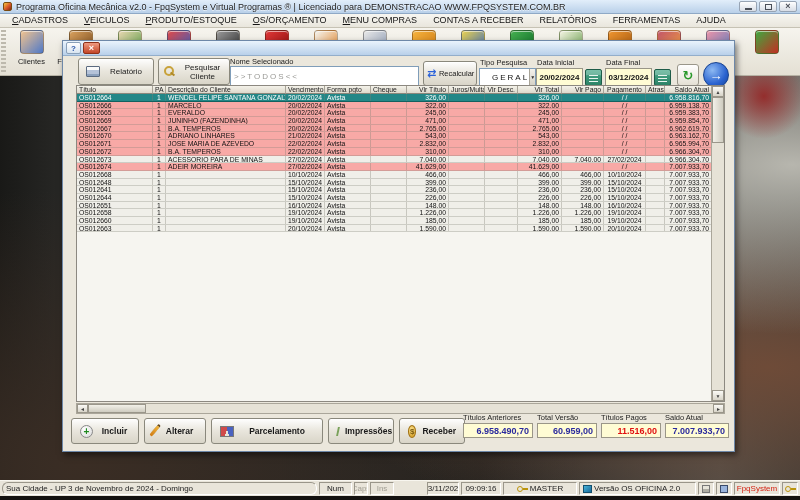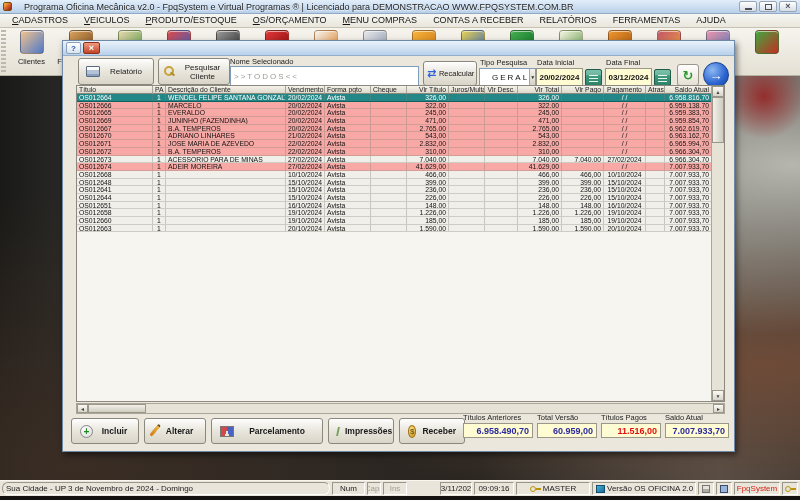--- a/index.html
+++ b/index.html
@@ -3,21 +3,21 @@
 <meta charset="utf-8">
 <style>
   *{box-sizing:border-box;margin:0;padding:0;}
   html,body{width:800px;height:500px;overflow:hidden;background:#141210;
     font-family:"Liberation Sans","DejaVu Sans",sans-serif;}
   .screen{position:relative;width:800px;height:500px;}
 
   
   .titlebar{position:absolute;left:0;top:0;width:800px;height:14px;
     background:linear-gradient(#e2eefa,#b9d0e9);border-bottom:1px solid #8fa9c6;
-    display:flex;align-items:center;padding:0 3px;z-index:3;gap:8px;}
+    display:flex;align-items:center;padding:0 3px;z-index:3;}
   .app-icon{width:9px;height:9px;border-radius:2px;margin-right:4px;
     background:linear-gradient(135deg,#f6c93e,#d8542a 55%,#7e2a10);border:1px solid #7a4a10;}
   .title-text{font-size:9px;color:#1d1d1d;white-space:nowrap;overflow:hidden;flex:1;
     text-shadow:0 1px 0 rgba(255,255,255,.7);}
   .win-controls{display:flex;gap:2px;}
   .wbtn{width:18px;height:11px;border:1px solid #97a4b4;border-radius:2px;
     background:linear-gradient(#ffffff,#d7dde6);display:flex;align-items:center;justify-content:center;}
   .g-min{width:7px;height:2px;background:#4a4f58;margin-top:4px;}
   .g-max{width:7px;height:6px;border:1px solid #4a4f58;}
   .g-close{font-size:9px;line-height:9px;color:#4a4f58;font-weight:bold;}
@@ -149,21 +149,21 @@
   .panel{border:1px solid;border-color:#9a968a #fff #fff #9a968a;background:#e9e5da;
     font-size:8px;color:#222;line-height:11px;padding:0 3px;white-space:nowrap;overflow:hidden;
     display:flex;align-items:center;gap:2px;}
   .p-loc{flex:1;border-radius:6px;}
   .p-num{width:33px;justify-content:center;}
   .p-caps{width:14px;justify-content:center;color:#a19e93;}
   .p-ins{width:24px;justify-content:center;color:#a19e93;}
   .p-date{width:32px;justify-content:center;margin-left:31px;}
   .p-time{width:40px;justify-content:center;}
   .p-user{width:74px;justify-content:center;}
-  .p-ver{width:104px;}
+  .p-ver{width:117px;}
   .p-printer,.p-monitor,.p-key{width:16px;justify-content:center;}
   .p-brand{width:46px;justify-content:center;color:#d41f10;}
   .key-ic{position:relative;width:11px;height:7px;flex:none;}
   .key-ic::before{content:"";position:absolute;left:0;top:1px;width:4px;height:4px;border:1.5px solid #bb940c;border-radius:50%;}
   .key-ic::after{content:"";position:absolute;left:6px;top:3px;width:5px;height:2px;background:#bb940c;}
   .ver-ic{width:9px;height:8px;background:linear-gradient(135deg,#46b2d8,#1a6a9a);border:1px solid #14506e;flex:none;}
   .prn-ic{width:11px;height:8px;background:linear-gradient(#e6e4da 0 3px,#b0aea4 3px 8px);border:1px solid #777;}
   .mon-ic{width:11px;height:8px;background:#9ab4dc;border:1px solid #3a4a6a;}
 </style>
 </head>

